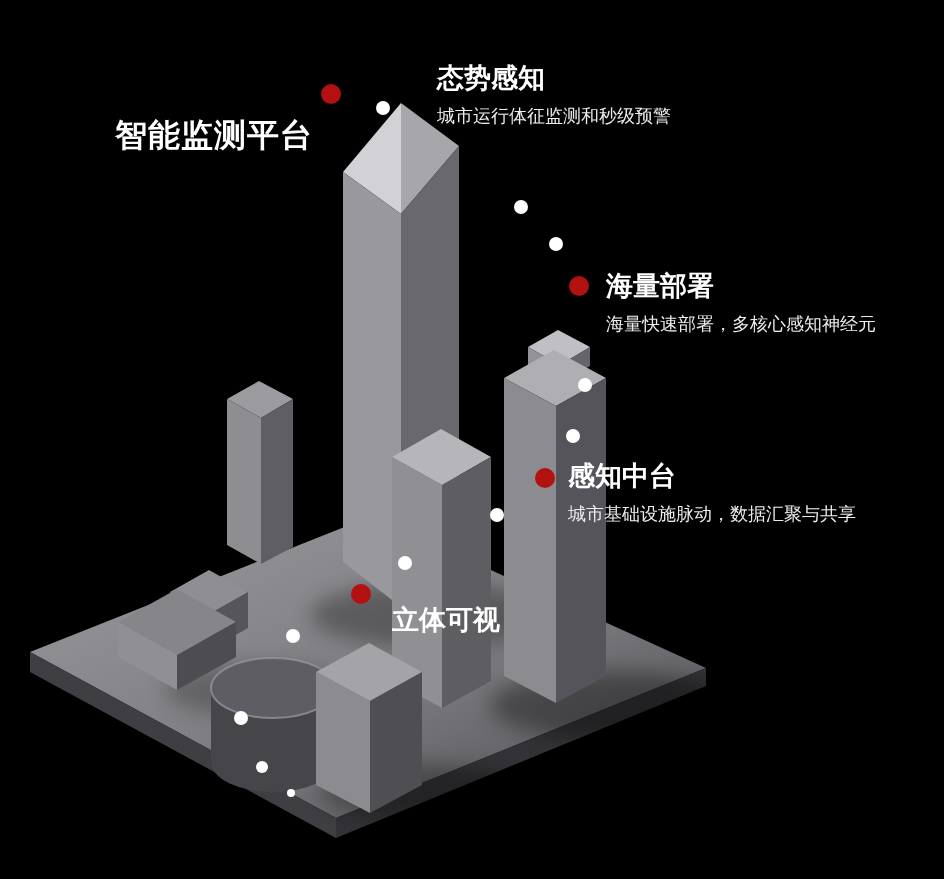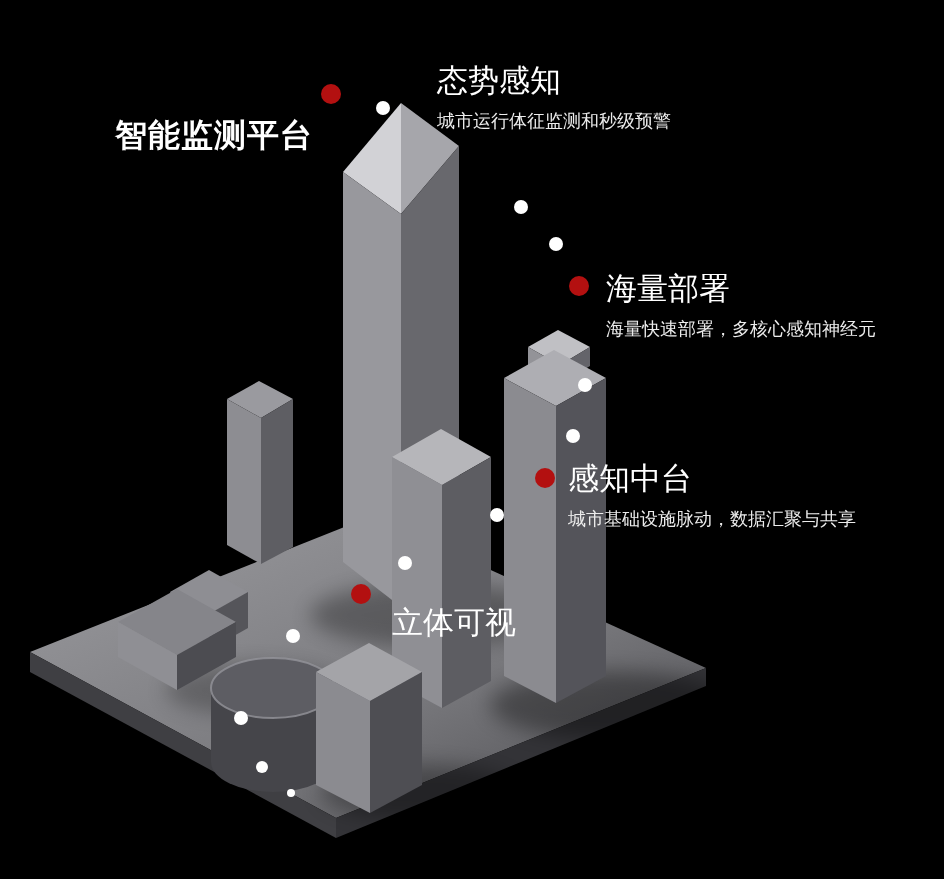--- a/index.html
+++ b/index.html
@@ -28,21 +28,21 @@
   }
   .m1{left:321px;top:84px;}
   .m2{left:569px;top:276px;}
   .m3{left:535px;top:468px;}
   .m4{left:351px;top:584px;}
   .callout{position:absolute;white-space:nowrap;}
   .c1{left:437px;top:62px;}
   .c2{left:606px;top:270px;}
   .c3{left:568px;top:460px;}
   .c4{left:392px;top:604px;}
-  .c-title{font-size:31px;font-weight:normal;color:var(--text-primary);line-height:1.2;}
+  .c-title{font-size:27px;font-weight:bold;color:var(--text-primary);line-height:1.2;}
   .c-desc{margin-top:10px;font-size:18px;color:var(--text-secondary);line-height:1.3;}
 </style>
 </head>
 <body>
 
 <div class="stage">
 
   <svg class="scene" width="944" height="879" viewBox="0 0 944 879">
     <defs>
       <linearGradient id="gBase" x1="0" y1="0" x2="1" y2="1">

